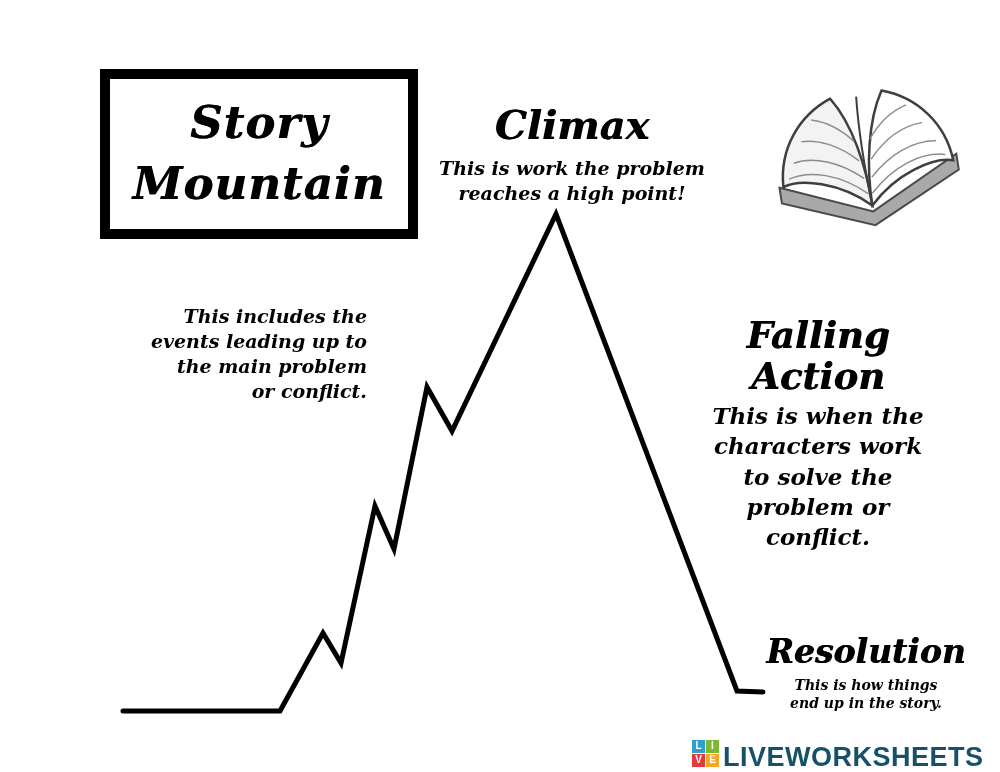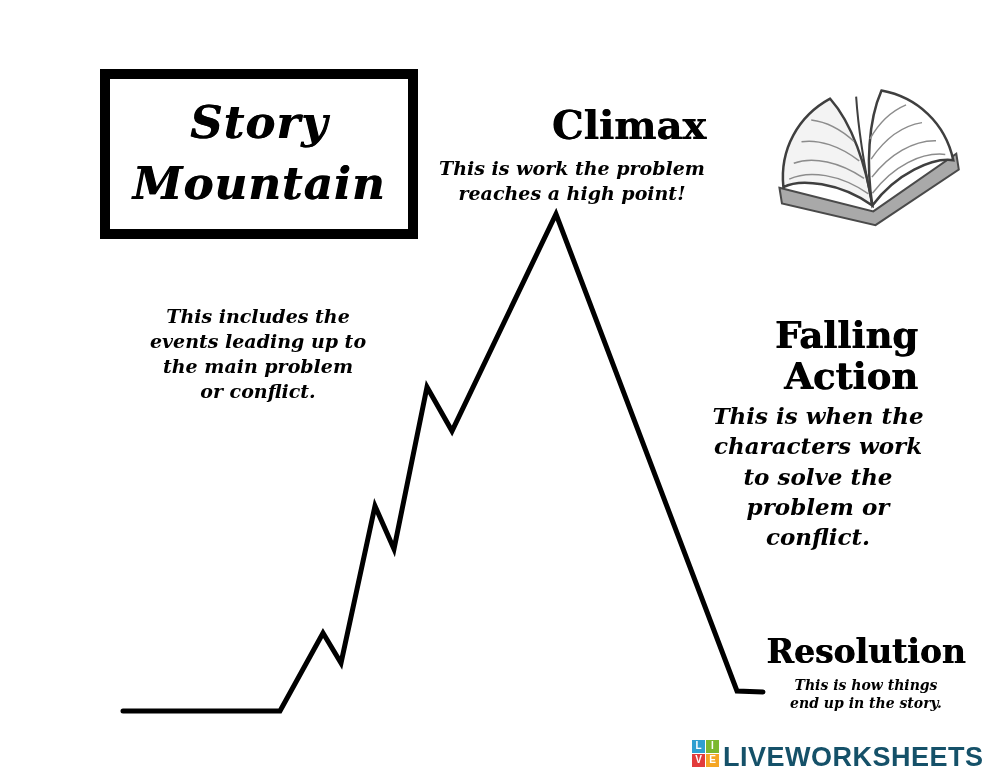--- a/index.html
+++ b/index.html
@@ -42,39 +42,39 @@
   }
 
   
   .label {
     position: absolute;
     text-align: center;
     transform: translateX(-50%);
   }
   .label .heading {
     font-weight: bold;
+    font-style: italic;
     line-height: 1.12;
     margin: 0 auto;
     text-shadow: 0.7px 0 #000;
-    text-align: right;
   }
   .label .desc {
     font-weight: bold;
     font-style: italic;
     line-height: 1.32;
     margin: 8px auto 0;
   }
 
   .block-climax { left: 572px; top: 103px; }
   .block-climax .heading { font-size: 40px; }
   .block-climax .desc { font-size: 19px; width: 268px; }
 
   .block-rising { left: 258px; top: 292px; }
   .block-rising .heading { font-size: 37px; width: 190px; }
-  .block-rising .desc { font-size: 19px; width: 218px; margin-top: 12px; }
+  .block-rising .desc { font-size: 19px; width: 218px; margin-top: 12px; text-align: right; }
 
   .block-falling { left: 818px; top: 315px; }
   .block-falling .heading { font-size: 37px; width: 200px; }
   .block-falling .desc { font-size: 23px; width: 222px; margin-top: 3px; }
 
   .block-background { left: 206px; top: 570px; }
   .block-background .heading { font-size: 29px; }
   .block-background .desc { font-size: 18px; width: 178px; margin-top: 6px; }
 
   .block-resolution { left: 866px; top: 592px; }

